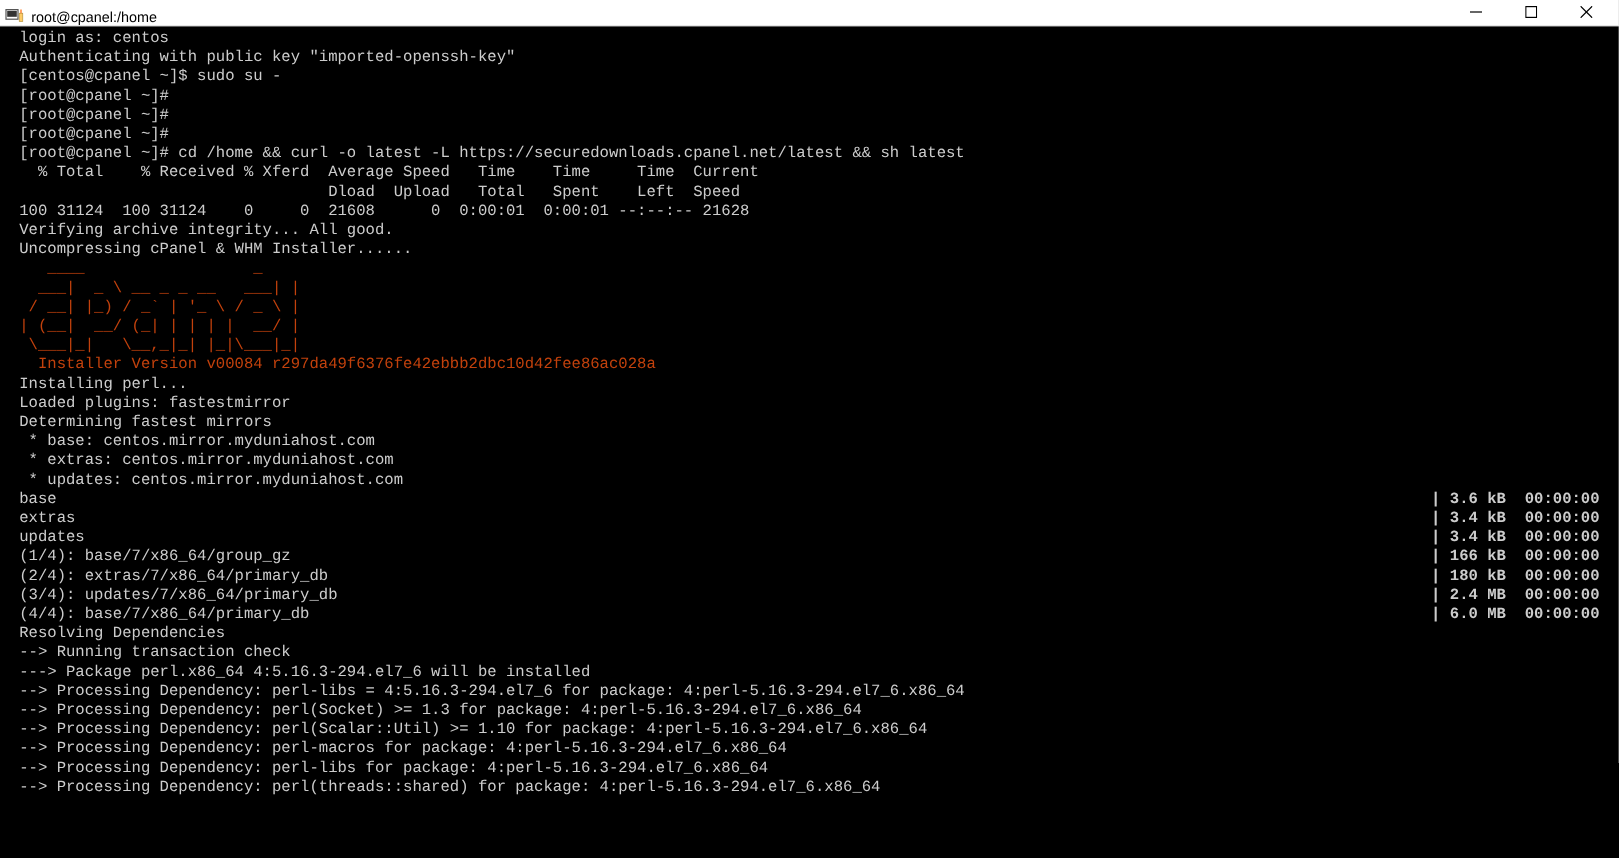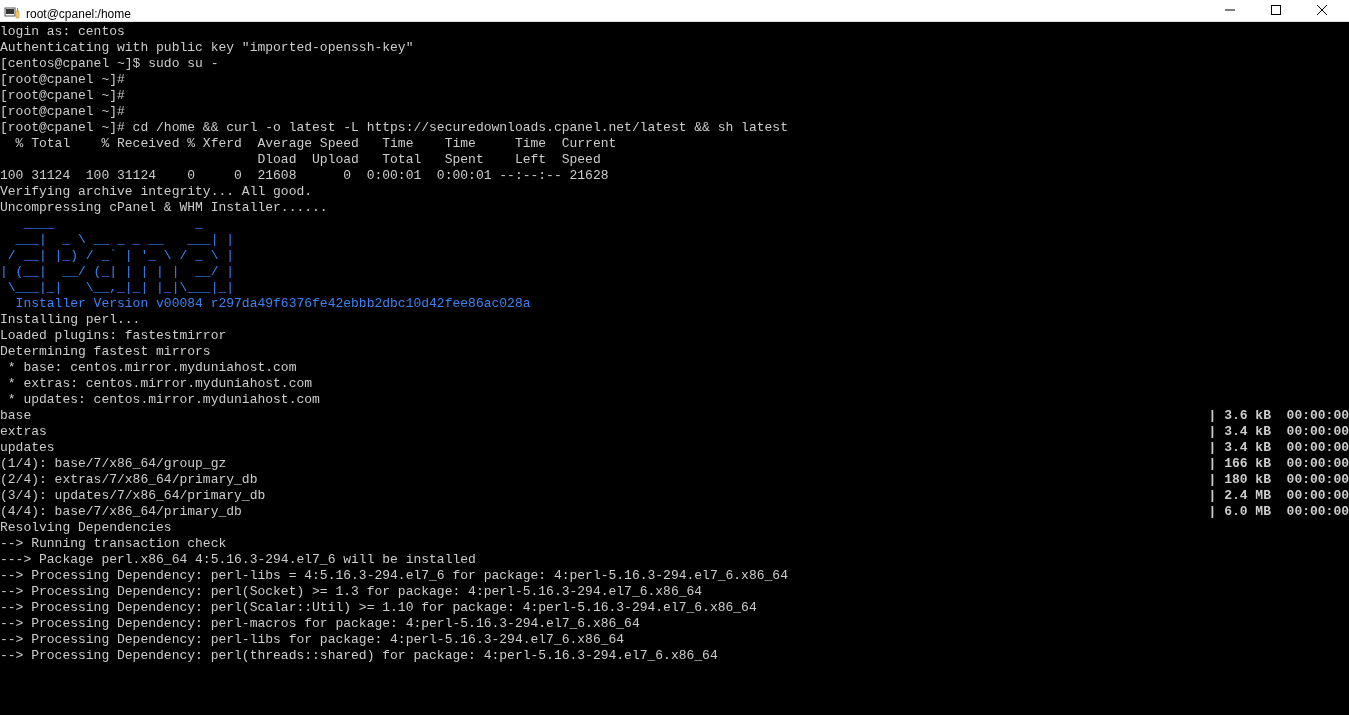--- a/index.html
+++ b/index.html
@@ -48,30 +48,30 @@
       align-items: center;
       justify-content: center;
       font-family: "Segoe UI", sans-serif;
       font-size: 10px;
       color: #000;
       cursor: pointer;
     }
     .terminal {
       background: #000000;
       color: #cccccc;
-      padding: 2px 0;
+      padding: 2px 16px;
       line-height: 16px;
       height: calc(715px - 22px);
       overflow: hidden;
       white-space: pre;
       font-family: "Consolas", "Courier New", monospace;
       font-size: 13px;
     }
     .cyan {
-      color: #3b82f6;
+      color: #c2410c;
     }
     .line {
       display: flex;
       width: 100%;
       justify-content: space-between;
     }
     .line-left {
       flex: 0 0 auto;
     }
     .line-right {

